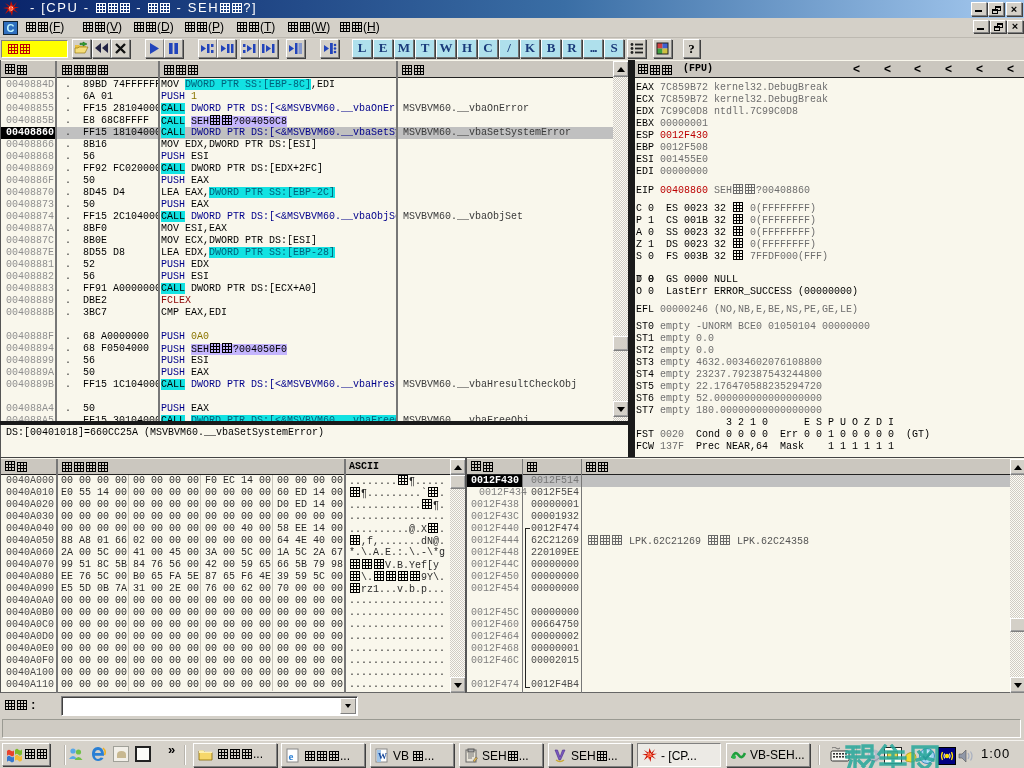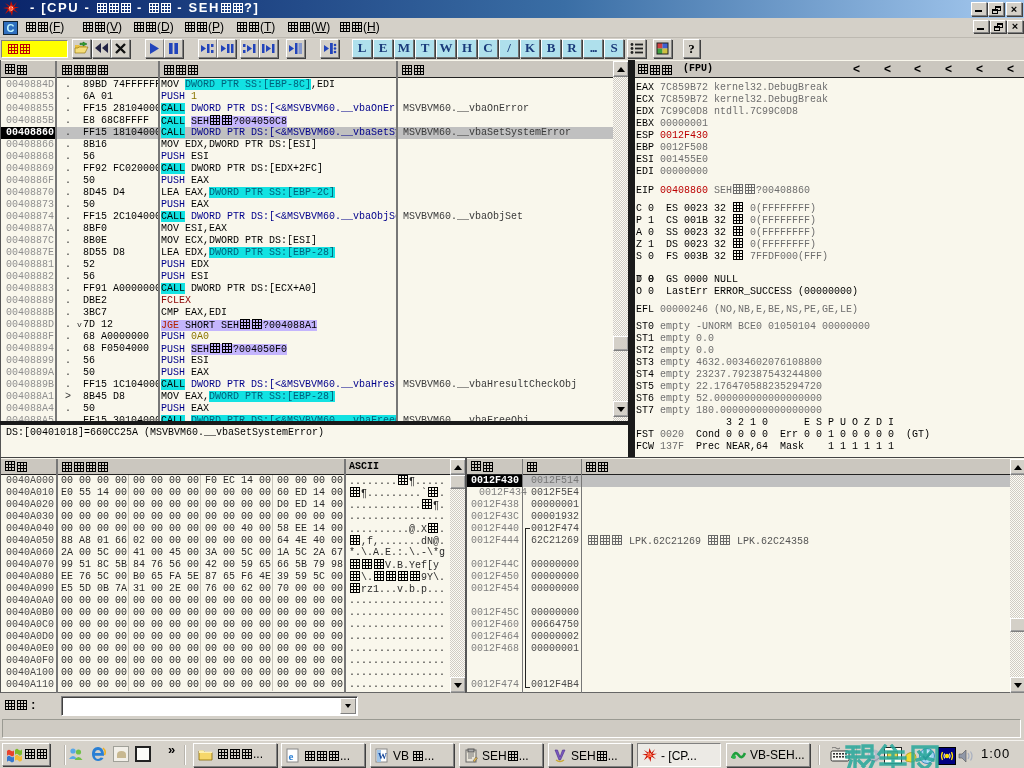--- a/index.html
+++ b/index.html
@@ -44,21 +44,21 @@
 <body>
 
 <div class="a" id="titlebar" style="left:0;top:0;width:1024px;height:18px;background:linear-gradient(90deg,#0A246A,#3A6EA5 55%,#A6CAF0)">
  <svg style="position:absolute;left:3px;top:1px" width="16" height="16" viewBox="0 0 16 16">
       <g fill="#CC1100">
         <path d="M8 0 L10 5 L14 1 L11 6 L16 6 L11 8 L15 12 L10 9 L9 15 L7 9 L2 13 L5 8 L0 7 L6 6 L2 2 L7 5 Z"></path>
       </g>
       <circle cx="8" cy="7.5" r="2.2" fill="#FFE8D0"></circle>
       <path d="M8 4 L9 7 L12 8 L8 9 L7 12 L6 8 Z" fill="#FF5533"></path>
     </svg>
- <span class="a s" style="left:30px;top:2px;font-weight:bold;color:#fff;letter-spacing:1.6px;font-size:13px">- [CPU - <b class="c w"></b><b class="c w"></b><b class="c w"></b> - <b class="c w"></b><b class="c w"></b> - SEH<b class="c w"></b><b class="c w"></b>?]</span>
+ <span class="a s" style="left:30px;top:2px;font-weight:normal;color:#fff;letter-spacing:1.6px;font-size:13px">- [CPU - <b class="c w"></b><b class="c w"></b><b class="c w"></b> - <b class="c w"></b><b class="c w"></b> - SEH<b class="c w"></b><b class="c w"></b>?]</span>
  <span class="a up" style="left:971px;top:2px;width:16px;height:14px"><i style="position:absolute;left:3px;bottom:3px;width:7px;height:2px;background:#000"></i></span>
  <span class="a up" style="left:988px;top:2px;width:16px;height:14px"><i style="position:absolute;left:6px;top:3px;width:6px;height:5px;border:1px solid #000;border-top-width:2px"></i><i style="position:absolute;left:3px;top:6px;width:6px;height:5px;border:1px solid #000;border-top-width:2px;background:#D4D0C8"></i></span>
  <span class="a up" style="left:1006px;top:2px;width:16px;height:14px;font-family:'Liberation Sans';font-size:11px;font-weight:bold;text-align:center;line-height:12px">×</span>
 </div>
 
 <div class="a" id="menubar" style="left:0;top:18px;width:1024px;height:20px;background:#D4D0C8;border-bottom:1px solid #BDB9B1">
  <span class="a" style="left:3px;top:3px;width:15px;height:14px;background:#2F6FBF;border:1px solid #123;color:#BFF5FF;font-weight:bold;font-size:11px;text-align:center;line-height:12px;font-family:'Liberation Sans'">C</span>
  <span class="a s" style="left:25px;top:3px"><b class="c"></b><b class="c"></b>(<u>F</u>)</span>
  <span class="a s" style="left:82px;top:3px"><b class="c"></b><b class="c"></b>(<u>V</u>)</span>
  <span class="a s" style="left:133px;top:3px"><b class="c"></b><b class="c"></b>(<u>D</u>)</span>
@@ -181,27 +181,25 @@
 <div class="row" style="top:139px"><span class="ad">00408873</span><span class="px">.</span><span class="hx">50</span><span class="ds"><i class="k">PUSH</i> EAX</span></div>
 <div class="row" style="top:151px"><span class="ad">00408874</span><span class="px">.</span><span class="hx">FF15 2C104000</span><span class="ds"><i class="cy">CALL</i> <i class="k">DWORD PTR DS:[&lt;&amp;MSVBVM60.__vbaObjSet&gt;]</i></span><span class="cm">MSVBVM60.__vbaObjSet</span></div>
 <div class="row" style="top:163px"><span class="ad">0040887A</span><span class="px">.</span><span class="hx">8BF0</span><span class="ds">MOV ESI,EAX</span></div>
 <div class="row" style="top:175px"><span class="ad">0040887C</span><span class="px">.</span><span class="hx">8B0E</span><span class="ds">MOV ECX,DWORD PTR DS:[ESI]</span></div>
 <div class="row" style="top:187px"><span class="ad">0040887E</span><span class="px">.</span><span class="hx">8D55 D8</span><span class="ds">LEA EDX,<i class="cy" style="color:#00607B">DWORD PTR SS:[EBP-28]</i></span></div>
 <div class="row" style="top:199px"><span class="ad">00408881</span><span class="px">.</span><span class="hx">52</span><span class="ds"><i class="k">PUSH</i> EDX</span></div>
 <div class="row" style="top:211px"><span class="ad">00408882</span><span class="px">.</span><span class="hx">56</span><span class="ds"><i class="k">PUSH</i> ESI</span></div>
 <div class="row" style="top:223px"><span class="ad">00408883</span><span class="px">.</span><span class="hx">FF91 A0000000</span><span class="ds"><i class="cy">CALL</i> DWORD PTR DS:[ECX+A0]</span></div>
 <div class="row" style="top:235px"><span class="ad">00408889</span><span class="px">.</span><span class="hx">DBE2</span><span class="ds"><i class="dr">FCLEX</i></span></div>
 <div class="row" style="top:247px"><span class="ad">0040888B</span><span class="px">.</span><span class="hx">3BC7</span><span class="ds">CMP EAX,EDI</span></div>
-<div class="row" style="top:259px"><span class="ad">0040888D</span><span class="px">. <span style="font-size:8px">v</span></span><span class="hx">7D 12</span><span class="ds"><i class="ye"><i class="j">JGE</i> SHORT SEH<b class="c"></b><b class="c"></b>?004088A1</i></span></div>
 <div class="row" style="top:271px"><span class="ad">0040888F</span><span class="px">.</span><span class="hx">68 A0000000</span><span class="ds"><i class="k">PUSH</i> <i class="o">0A0</i></span></div>
 <div class="row" style="top:283px"><span class="ad">00408894</span><span class="px">.</span><span class="hx">68 F0504000</span><span class="ds"><i class="k">PUSH</i> <i class="ye">SEH<b class="c"></b><b class="c"></b>?004050F0</i></span></div>
 <div class="row" style="top:295px"><span class="ad">00408899</span><span class="px">.</span><span class="hx">56</span><span class="ds"><i class="k">PUSH</i> ESI</span></div>
 <div class="row" style="top:307px"><span class="ad">0040889A</span><span class="px">.</span><span class="hx">50</span><span class="ds"><i class="k">PUSH</i> EAX</span></div>
 <div class="row" style="top:319px"><span class="ad">0040889B</span><span class="px">.</span><span class="hx">FF15 1C104000</span><span class="ds"><i class="cy">CALL</i> <i class="k">DWORD PTR DS:[&lt;&amp;MSVBVM60.__vbaHresultCheckObj&gt;]</i></span><span class="cm">MSVBVM60.__vbaHresultCheckObj</span></div>
-<div class="row" style="top:331px"><span class="ad">004088A1</span><span class="px">&gt;</span><span class="hx">8B45 D8</span><span class="ds">MOV EAX,<i class="cy" style="color:#00607B">DWORD PTR SS:[EBP-28]</i></span></div>
 <div class="row" style="top:343px"><span class="ad">004088A4</span><span class="px">.</span><span class="hx">50</span><span class="ds"><i class="k">PUSH</i> EAX</span></div>
 <div style="position:absolute;left:0;top:355px;width:612px;height:6px;overflow:hidden"><span class="ad">004088A5</span><span class="px">.</span><span class="hx">FF15 30104000</span><span class="ds"><i class="cy">CALL</i> <i class="cy" style="color:#00607B">DWORD PTR DS:[&lt;&amp;MSVBVM60.__vbaFreeObj&gt;]</i></span><span class="cm">MSVBVM60.__vbaFreeObj</span></div>
 </div>
 <div class="vsep" style="left:54px;top:1px;height:360px"></div>
 <div class="vsep" style="left:157px;top:1px;height:360px"></div>
 <div class="vsep" style="left:395px;top:1px;height:360px"></div>
 
 <div class="sb" style="left:612px;top:1px;width:16px;height:360px"></div>
 <div class="sbb" style="left:612px;top:1px"><i class="tri-u"></i></div>
 <div class="sbb" style="left:612px;top:341px"><i class="tri-d"></i></div>
@@ -277,27 +275,29 @@
 <div class="sbb" style="left:449px;top:219px"><i class="tri-d"></i></div>
 </div>
 <div class="a pane" id="stack" style="left:465px;top:457px;width:559px;height:236px;border-left:2px solid #555;border-top:1px solid #444;border-bottom:1px solid #666">
 <div class="hdr s" style="left:0;top:1px;width:543px;height:16px"><b class="c" style="margin:2px 1px 1px 4px"></b><b class="c"></b><span style="position:absolute;left:59px;top:2px"><b class="c"></b></span><span style="position:absolute;left:118px;top:2px"><b class="c"></b><b class="c"></b></span></div>
 <div class="row" style="top:17px"><span style="position:absolute;left:0;top:0;width:543px;height:12px;background:#C0C0C0"></span><span style="position:absolute;left:0;top:0;width:55px;height:12px;background:#000"></span><span class="ad" style="left:4px;color:#fff;font-weight:bold">0012F430</span><span style="position:absolute;left:64px;color:#777">0012F514</span></div>
 <div class="row" style="top:29px"><span class="ad" style="left:12px;color:#7E7E7E">0012F434</span><span style="position:absolute;left:64px;color:#4a4a4a">0012F5E4</span></div>
 <div class="row" style="top:41px"><span class="ad" style="left:4px;color:#7E7E7E">0012F438</span><span style="position:absolute;left:64px;color:#4a4a4a">00000001</span></div>
 <div class="row" style="top:53px"><span class="ad" style="left:4px;color:#7E7E7E">0012F43C</span><span style="position:absolute;left:64px;color:#4a4a4a">00001932</span></div>
 <div class="row" style="top:65px"><span class="ad" style="left:4px;color:#7E7E7E">0012F440</span><span style="position:absolute;left:64px;color:#4a4a4a">0012F474</span></div>
 <div class="row" style="top:77px"><span class="ad" style="left:4px;color:#7E7E7E">0012F444</span><span style="position:absolute;left:64px;color:#4a4a4a">62C21269</span><span style="position:absolute;left:120px;color:#555;white-space:pre"><b class="c g"></b><b class="c g"></b><b class="c g"></b> LPK.62C21269 <b class="c g"></b><b class="c g"></b> LPK.62C24358</span></div>
+<div class="row" style="top:89px"><span class="ad" style="left:4px;color:#7E7E7E">0012F448</span><span style="position:absolute;left:64px;color:#4a4a4a">220109EE</span></div>
 <div class="row" style="top:101px"><span class="ad" style="left:4px;color:#7E7E7E">0012F44C</span><span style="position:absolute;left:64px;color:#4a4a4a">00000000</span></div>
 <div class="row" style="top:113px"><span class="ad" style="left:4px;color:#7E7E7E">0012F450</span><span style="position:absolute;left:64px;color:#4a4a4a">00000000</span></div>
 <div class="row" style="top:125px"><span class="ad" style="left:4px;color:#7E7E7E">0012F454</span><span style="position:absolute;left:64px;color:#4a4a4a">00000000</span></div>
 <div class="row" style="top:149px"><span class="ad" style="left:4px;color:#7E7E7E">0012F45C</span><span style="position:absolute;left:64px;color:#4a4a4a">00000000</span></div>
 <div class="row" style="top:161px"><span class="ad" style="left:4px;color:#7E7E7E">0012F460</span><span style="position:absolute;left:64px;color:#4a4a4a">00664750</span></div>
 <div class="row" style="top:173px"><span class="ad" style="left:4px;color:#7E7E7E">0012F464</span><span style="position:absolute;left:64px;color:#4a4a4a">00000002</span></div>
 <div class="row" style="top:185px"><span class="ad" style="left:4px;color:#7E7E7E">0012F468</span><span style="position:absolute;left:64px;color:#4a4a4a">00000001</span></div>
+<div class="row" style="top:197px"><span class="ad" style="left:4px;color:#7E7E7E">0012F46C</span><span style="position:absolute;left:64px;color:#4a4a4a">00002015</span></div>
 <div class="row" style="top:221px"><span class="ad" style="left:4px;color:#7E7E7E">0012F474</span><span style="position:absolute;left:64px;color:#4a4a4a">0012F4B4</span></div>
 <div class="vsep" style="left:55px;top:1px;height:234px;width:1px"></div>
 <div class="vsep" style="left:114px;top:1px;height:234px;width:1px"></div>
 <div style="position:absolute;left:58px;top:70px;width:1px;height:160px;background:#222"></div>
 <div style="position:absolute;left:58px;top:70px;width:5px;height:1px;background:#222"></div>
 <div style="position:absolute;left:58px;top:229px;width:5px;height:1px;background:#222"></div>
 <div class="sb" style="left:543px;top:1px;width:16px;height:234px"></div>
 <div class="sbb" style="left:543px;top:1px"><i class="tri-u"></i></div>
 <div class="sbb" style="left:543px;top:160px;height:14px"></div>
 <div class="sbb" style="left:543px;top:219px"><i class="tri-d"></i></div>

